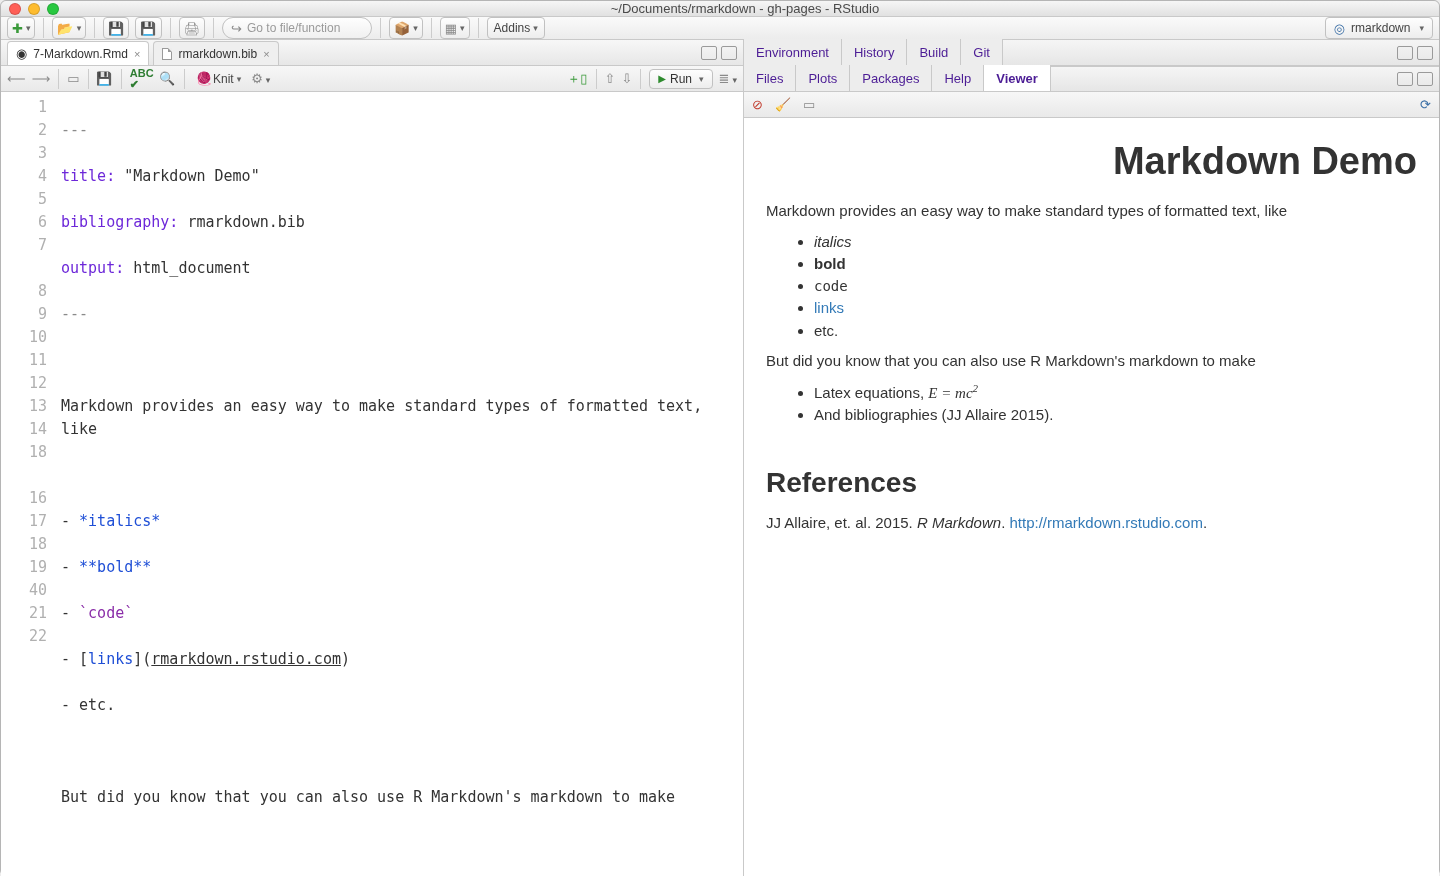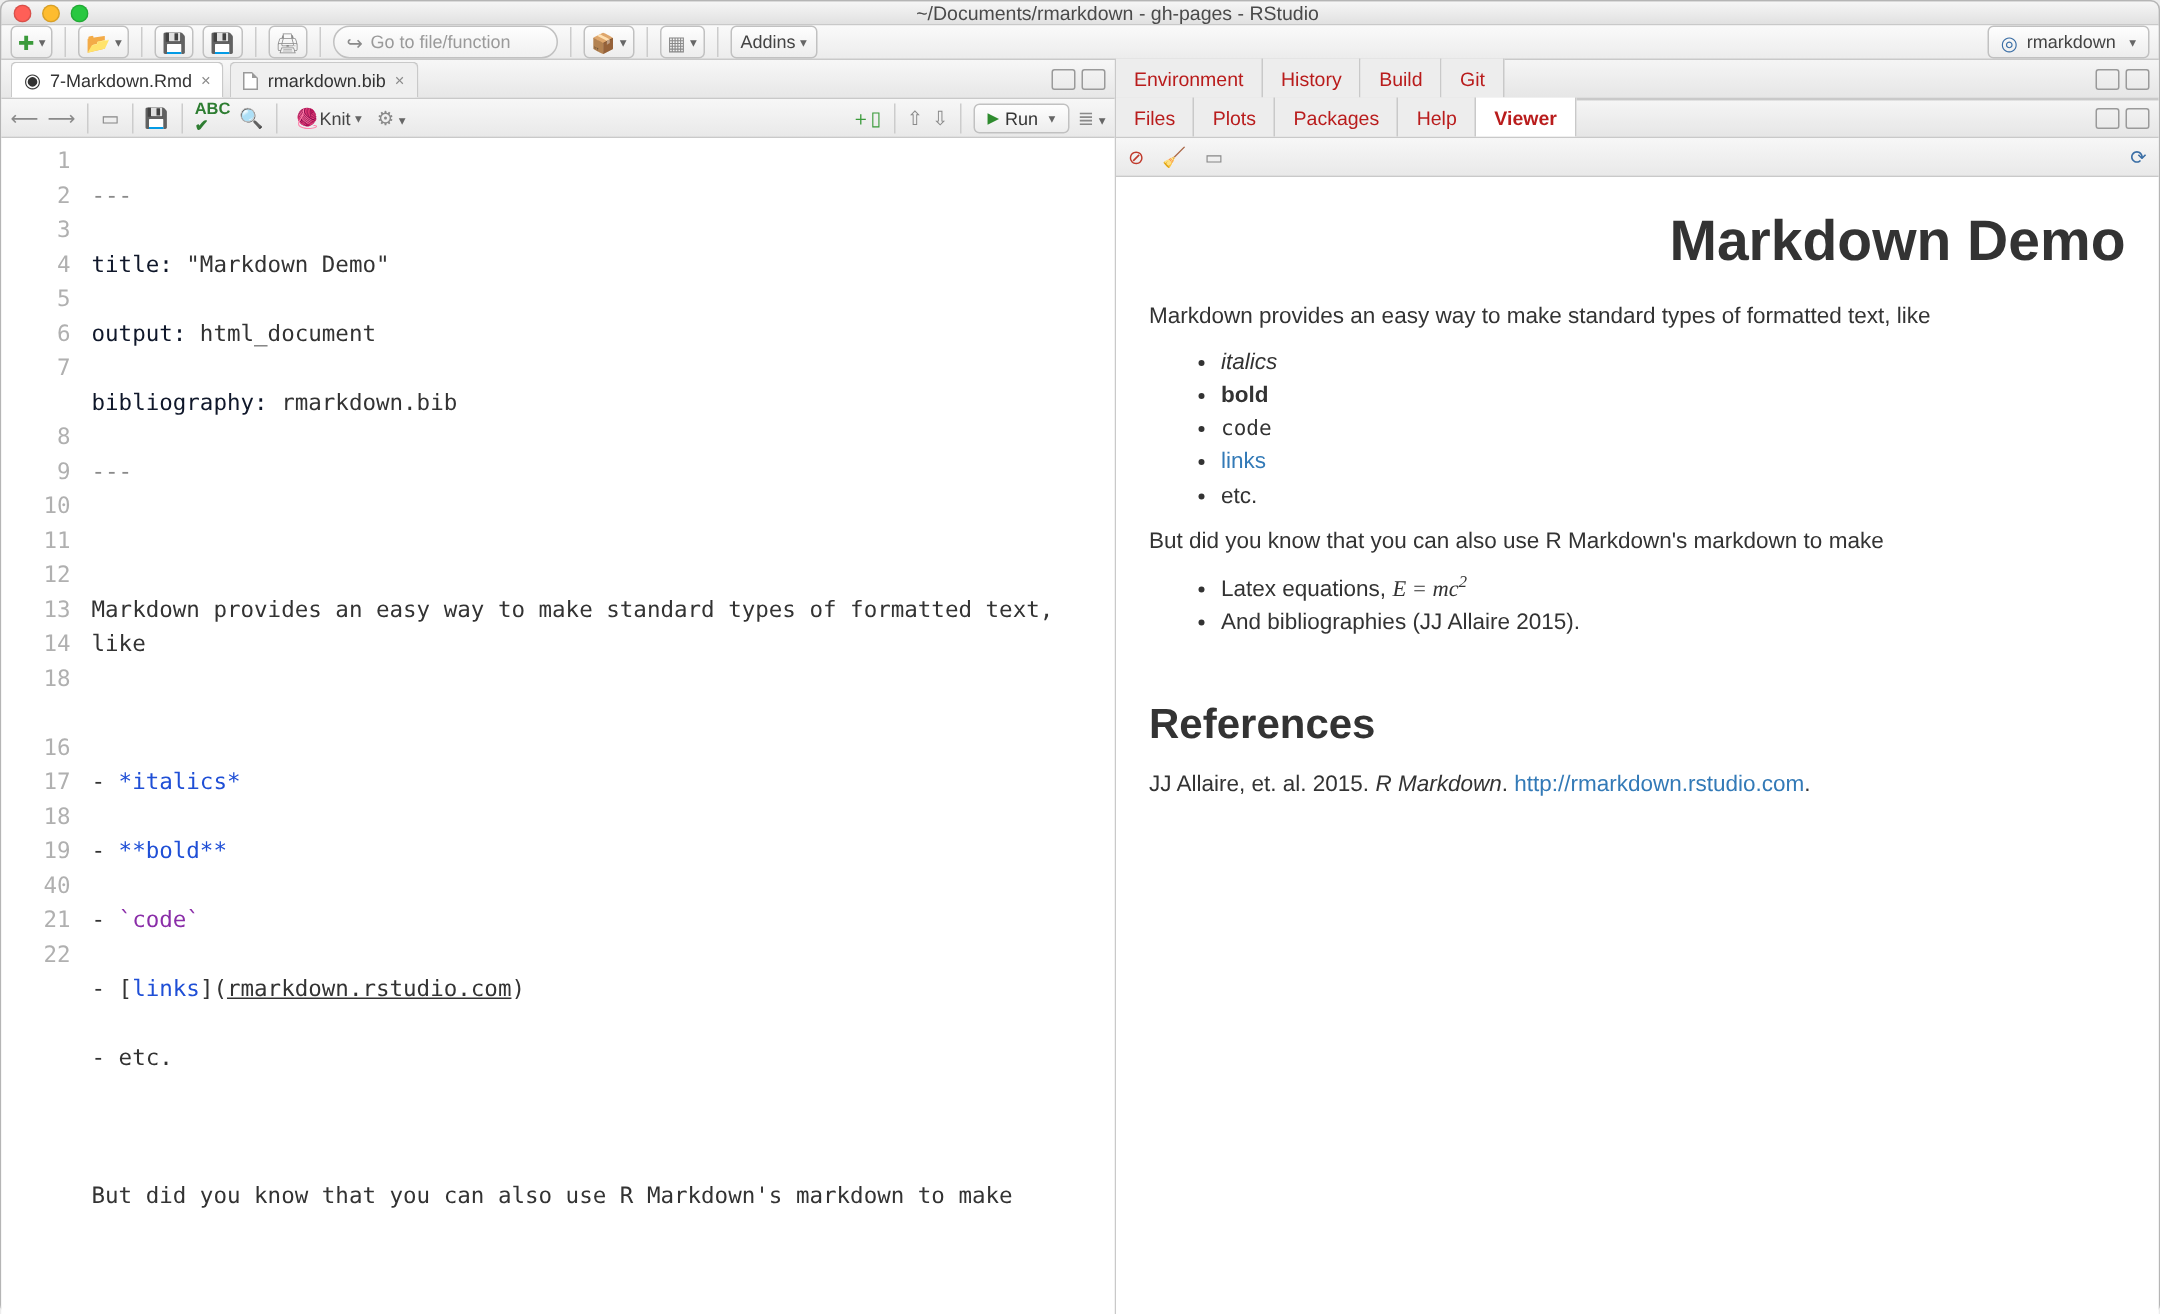--- a/index.html
+++ b/index.html
@@ -41,28 +41,28 @@
 .tri { color:#2e8b2e; font-size:10px; }
 .ebar-right { margin-left:auto; display:flex; gap:6px; align-items:center; }
 
 
 .editor { flex:1; display:flex; background:#fff; font-family: Menlo, Consolas, monospace; font-size:15px; line-height:23px; overflow:hidden; }
 .gutter { width:54px; text-align:right; color:#b0b0b0; padding:4px 8px 0 0; user-select:none; background:#fff; }
 .gutter div { height:23px; }
 .code { flex:1; padding:4px 6px 0 6px; white-space:pre; color:#333; }
 .code .ln { display:block; min-height:23px; }
 .kw-gray { color:#8a8a8a; }
-.kw-green { color:#0f172a; }
+.kw-green { color:#6d28d9; }
 .kw-blue { color:#1f4fd6; }
 .kw-purple { color:#8a2da8; }
 .underline { text-decoration: underline; }
 
 
 .rtabs { height:26px; background:linear-gradient(#f5f5f5,#e6e6e6); border-bottom:1px solid #c9c9c9; display:flex; align-items:flex-end; }
-.rtab { height:26px; padding:0 12px; display:flex; align-items:center; font-size:13px; color:#b91c1c; border-right:1px solid #c9c9c9; background:#ededed; cursor:default; }
+.rtab { height:26px; padding:0 12px; display:flex; align-items:center; font-size:13px; color:#4c1d95; border-right:1px solid #c9c9c9; background:#ededed; cursor:default; }
 .rtab.active { background:#fff; font-weight:600; }
 .rtabs .tabicons-right { padding-right:6px; }
 
 
 .viewtb { height:26px; background:linear-gradient(#f7f7f7,#e9e9e9); border-bottom:1px solid #c9c9c9; display:flex; align-items:center; padding:0 8px; gap:12px; }
 .viewtb .r { margin-left:auto; }
 
 
 .viewer { flex:1; padding:14px 22px; font-family: -apple-system, Helvetica, Arial, sans-serif; font-size:15px; color:#333; overflow:auto; background:#fff; line-height:1.35; }
 .viewer h1 { font-size:38px; font-weight:600; margin:4px 0 14px 0; color:#333;text-align:right; }
@@ -218,22 +218,22 @@
             <div>17</div>
             <div>18</div>
             <div>19</div>
             <div>40</div>
             <div>21</div>
             <div>22</div>
         </div>
         <div class="code">
 <span class="ln kw-gray">---</span>
 <span class="ln"><span class="kw-green">title:</span><span> "Markdown Demo"</span></span>
+<span class="ln"><span class="kw-green">bibliography:</span><span> rmarkdown.bib</span></span>
 <span class="ln"><span class="kw-green">output:</span><span> html_document</span></span>
-<span class="ln"><span class="kw-green">bibliography:</span><span> rmarkdown.bib</span></span>
 <span class="ln kw-gray">---</span>
 <span class="ln"></span>
 <span class="ln" style="height:46px;white-space:pre-wrap">Markdown provides an easy way to make standard types of formatted text, like</span>
 <span class="ln"></span>
 <span class="ln"><span>- </span><span class="kw-blue">*italics*</span></span>
 <span class="ln"><span>- </span><span class="kw-blue">**bold**</span></span>
 <span class="ln"><span>- </span><span class="kw-purple">`code`</span></span>
 <span class="ln"><span>- [</span><span class="kw-blue">links</span><span>](</span><span class="underline">rmarkdown.rstudio.com</span><span>)</span></span>
 <span class="ln">- etc.</span>
 <span class="ln"></span>

